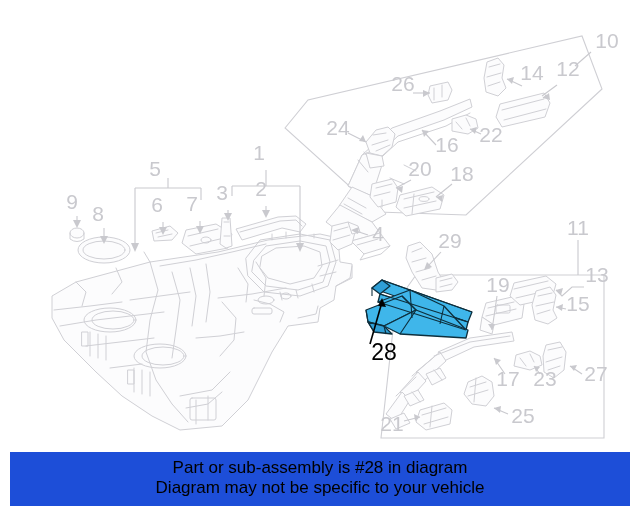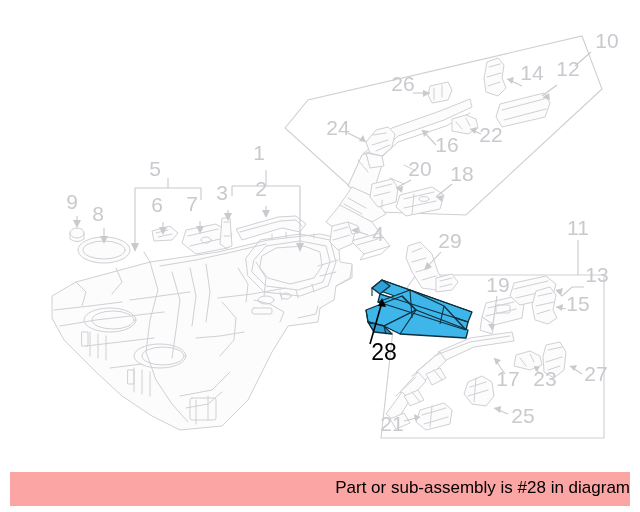--- a/index.html
+++ b/index.html
@@ -84,22 +84,22 @@
   .hl-edge {
     stroke: #0d2f3d;
     stroke-width: 1.1;
     fill: none;
   }
   #banner {
     position: absolute;
     left: 10px;
     bottom: 6px;
     width: 620px;
-    background: #fca5a5;
-    text-align: right;
+    background: #1d4ed8;
+    text-align: center;
     padding: 6px 0 8px 0;
     box-sizing: border-box;
   }
   #banner .banner-line {
     display: block;
     font-family: "Liberation Sans", sans-serif;
     font-size: 17px;
     color: #000000;
     line-height: 20px;
     white-space: nowrap;
@@ -461,15 +461,16 @@
       <text class="callout-num" x="403" y="91" text-anchor="middle">26</text>
       <text class="callout-num" x="596" y="381" text-anchor="middle">27</text>
       <text class="callout-num" x="450" y="248" text-anchor="middle">29</text>
       <text class="callout-num-hl" x="384" y="360" text-anchor="middle">28</text>
     </g>
 
   </svg>
 
   <div id="banner">
     <span class="banner-line">Part or sub-assembly is #28 in diagram</span>
+    <span class="banner-line">Diagram may not be specific to your vehicle</span>
   </div>
 
 </div>
 
 </body></html>

